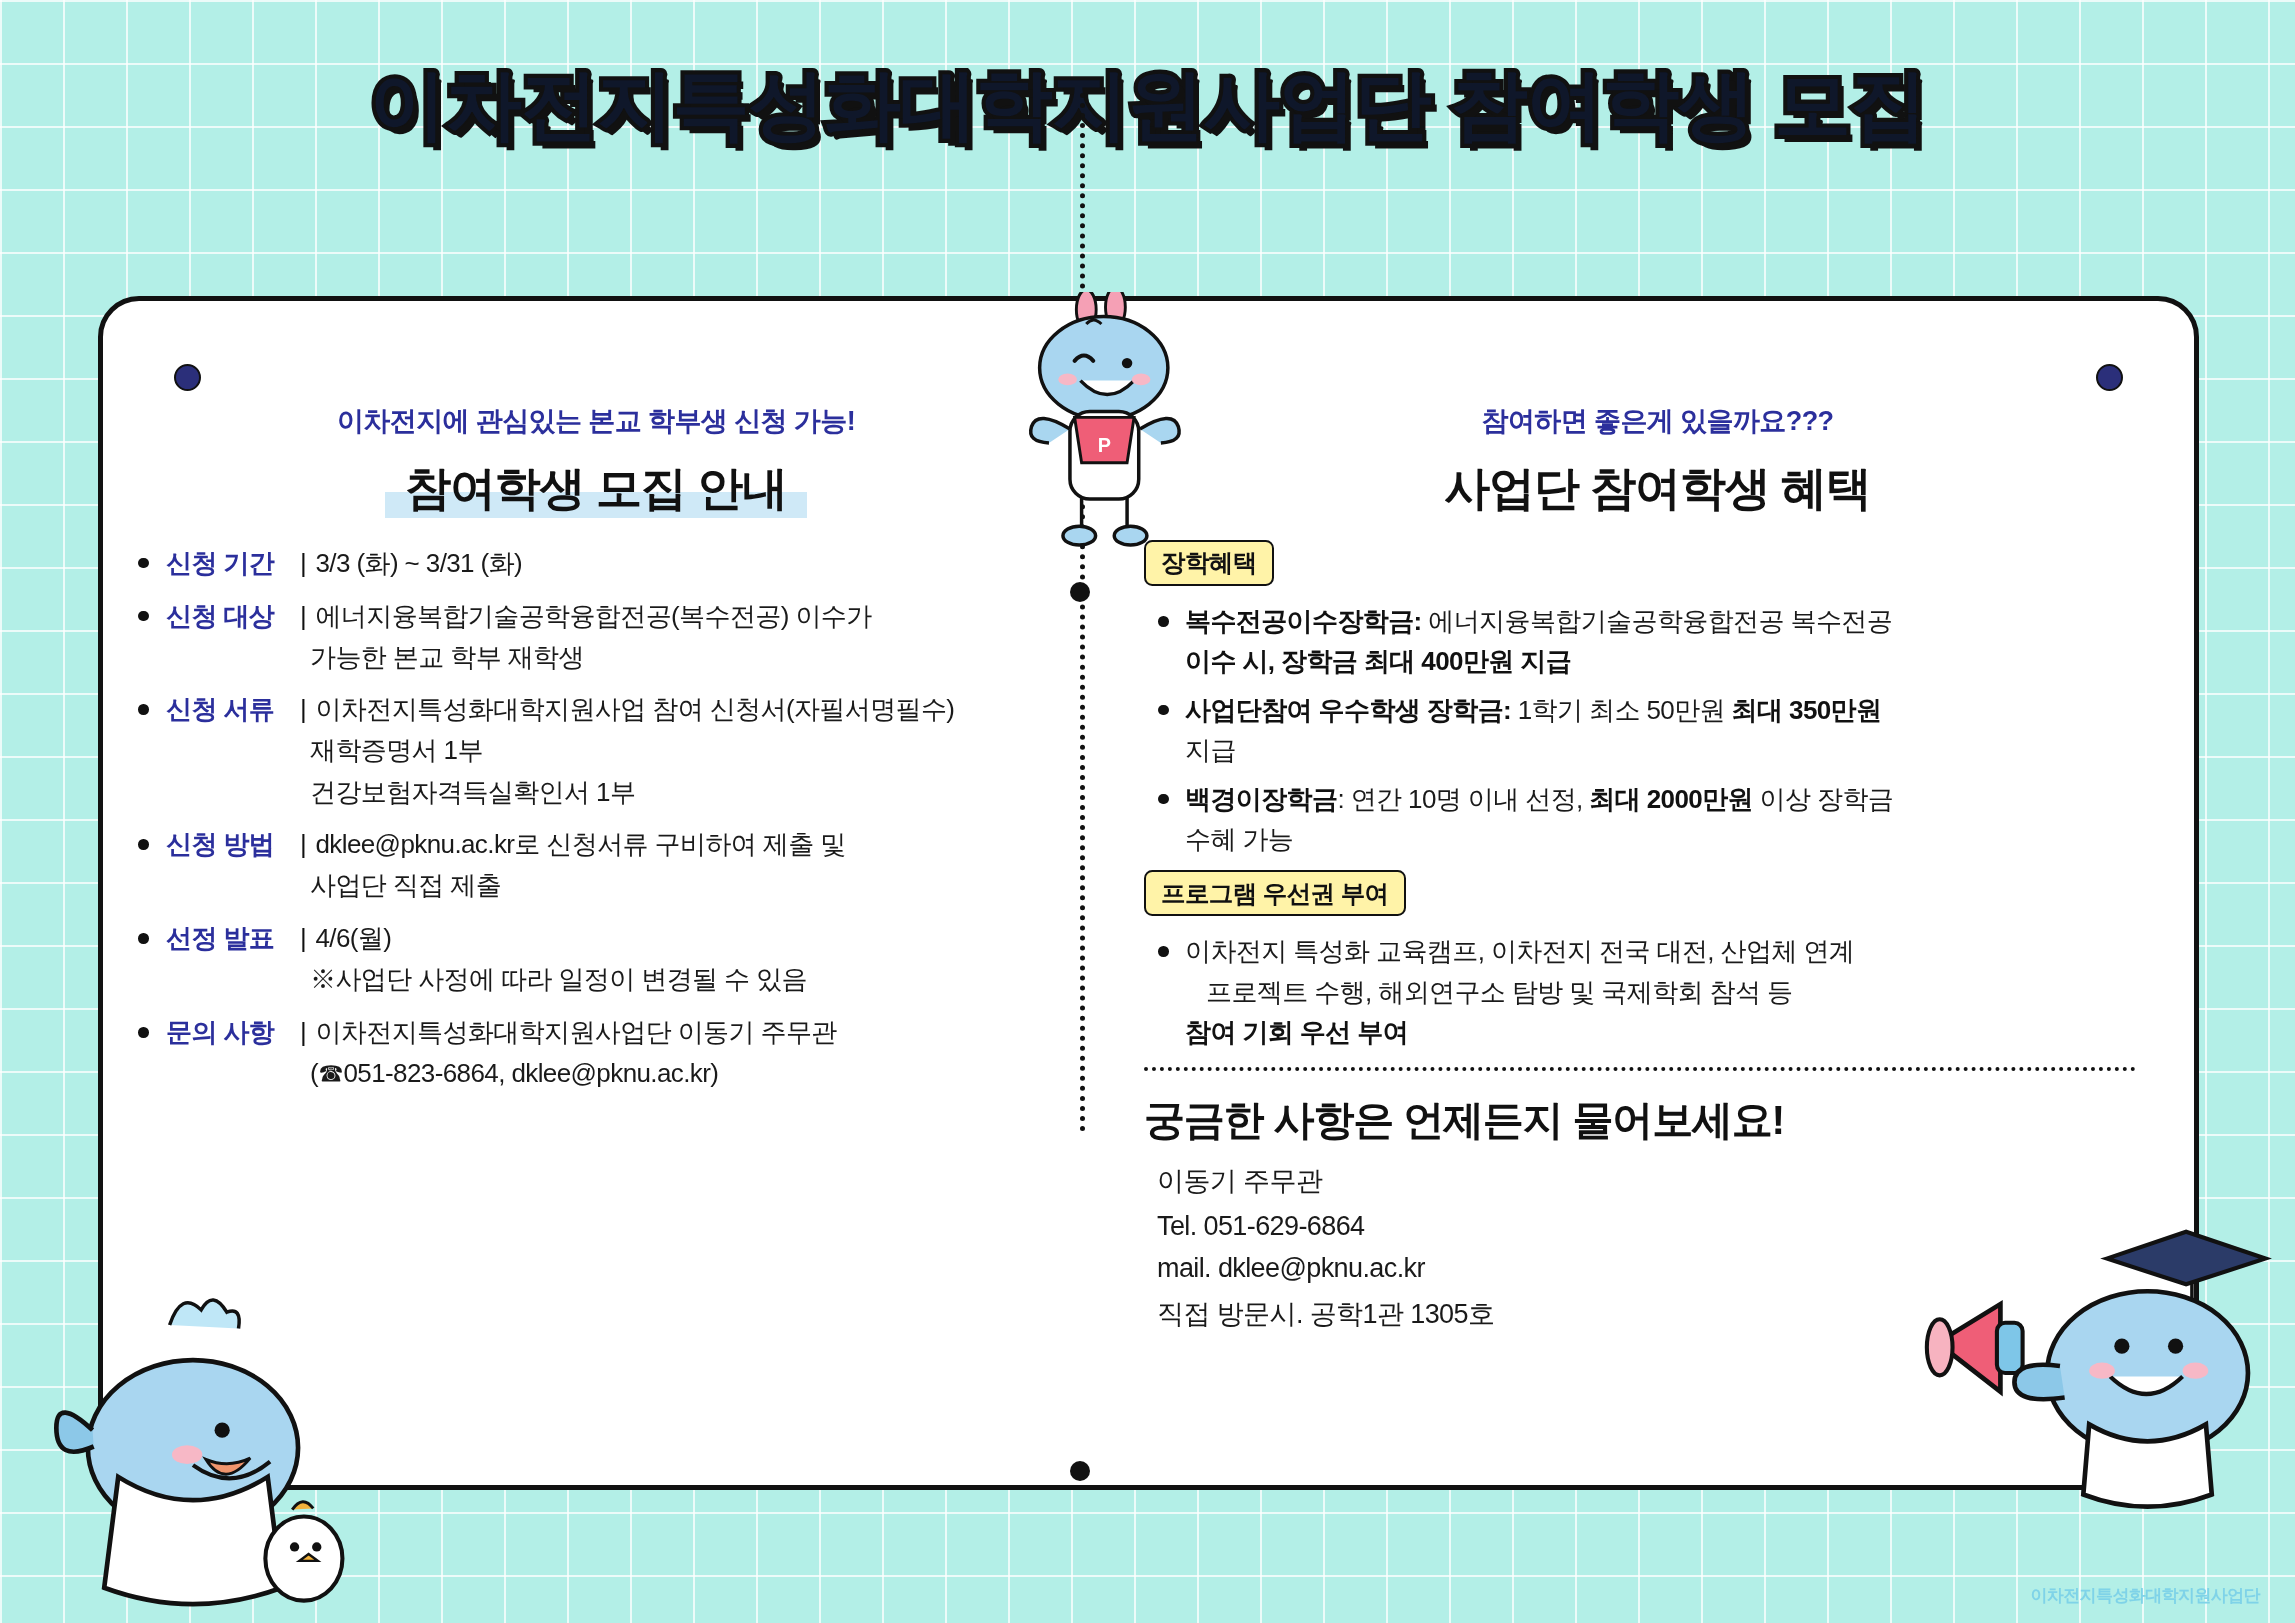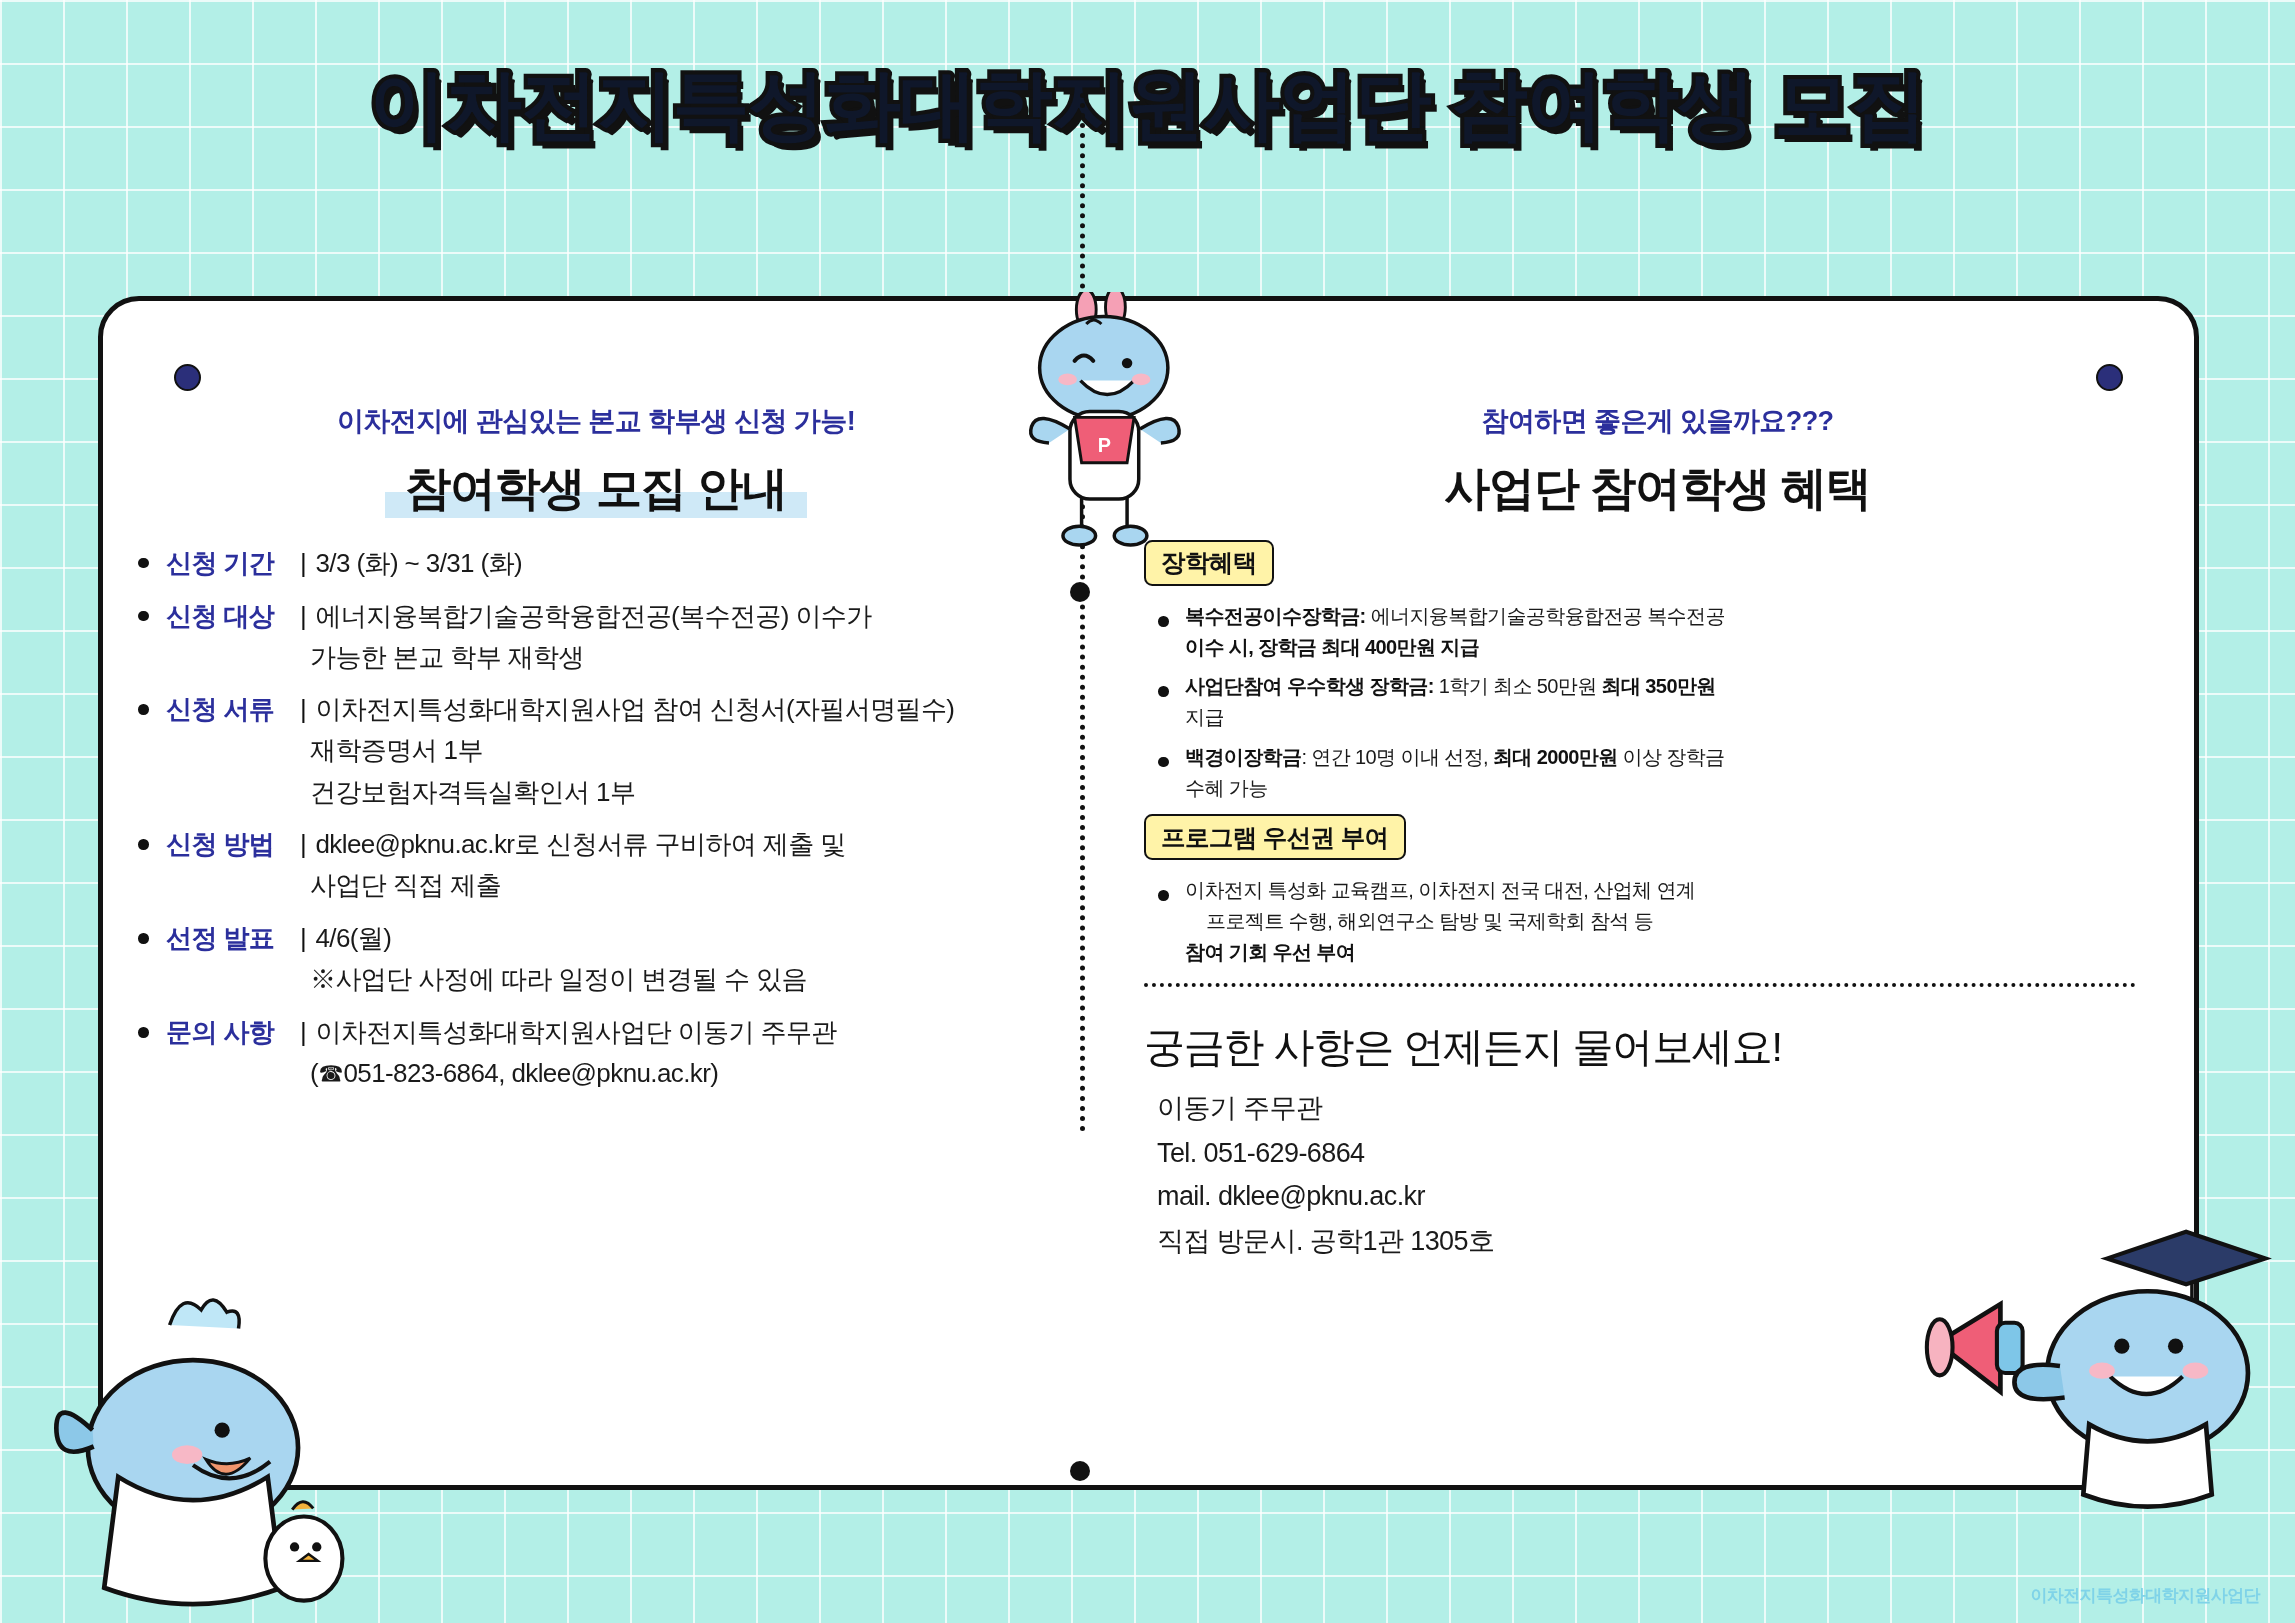--- a/index.html
+++ b/index.html
@@ -126,41 +126,41 @@
     font-weight:bold;
     padding: 4.7px 15px;
     color:#111;
     letter-spacing:-0.6px;
   }
   ul.benefits { list-style:none; margin: 15px 0 0 0; padding:0; }
   ul.benefits > li {
     position:relative;
     padding-left: 41px;
     margin-bottom: 8.2px;
-    font-size: 20px;
+    font-size: 26px;
     color:#1a1a1a;
     line-height:1.55;
     letter-spacing:-0.6px;
   }
   ul.benefits > li:before {
     content:"";
     position:absolute; left: 14px; top: 15px;
     width: 10.5px; height:10.5px; border-radius:50%;
     background:#111;
   }
   b.k { font-weight:bold; color:#111; }
 
   #dots-sep {
     margin: 15px 0 0 0;
     border-top: 4.1px dotted #111;
     width: 992px;
   }
   #ask-title {
-    font-size: 41px; font-weight:400; color:#111;
-    margin-top: 33px; letter-spacing:-1.2px;
+    font-size: 41px; font-weight:700; color:#111;
+    margin-top: 22px; letter-spacing:-1.2px;
   }
   ul.contact { list-style:none; margin: 15px 0 0 0; padding:0 0 0 13px; }
   ul.contact > li { font-size: 27px; color:#1a1a1a; margin-bottom: 11.7px; letter-spacing:-0.6px;}
   #footer-brand {
     position:absolute; right: 35px; bottom: 16.3px;
     font-size: 17px; color:#7fd3e8; font-weight:bold; letter-spacing:-0.6px;
   }
 
   
   .mascot { position:absolute; }

